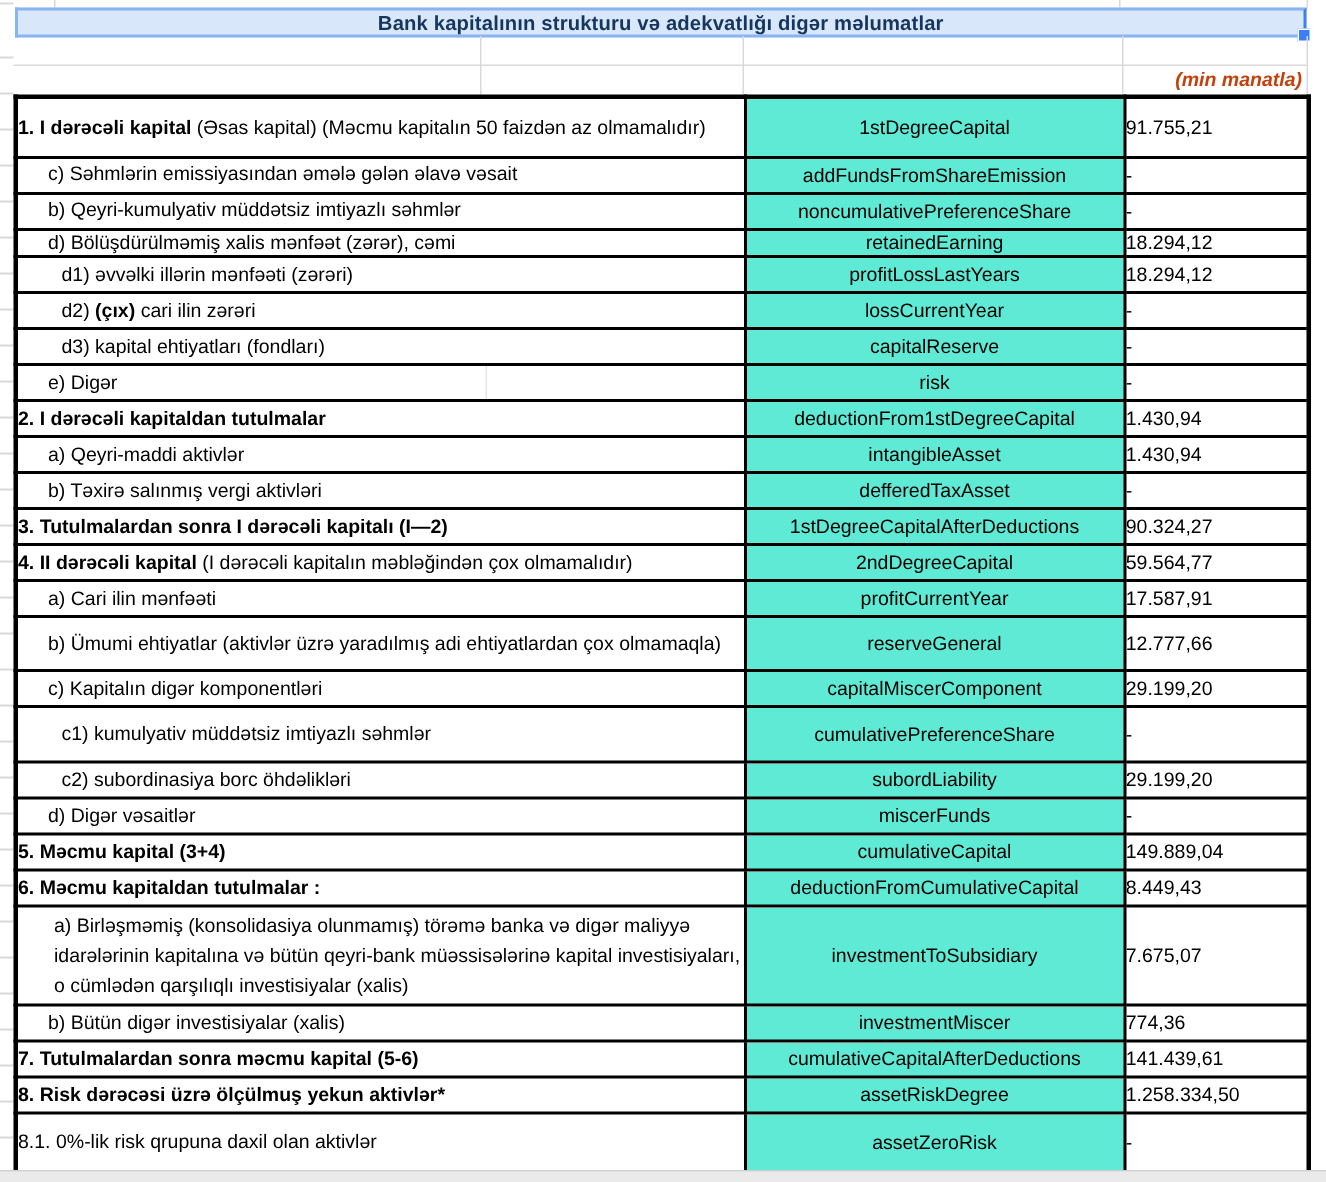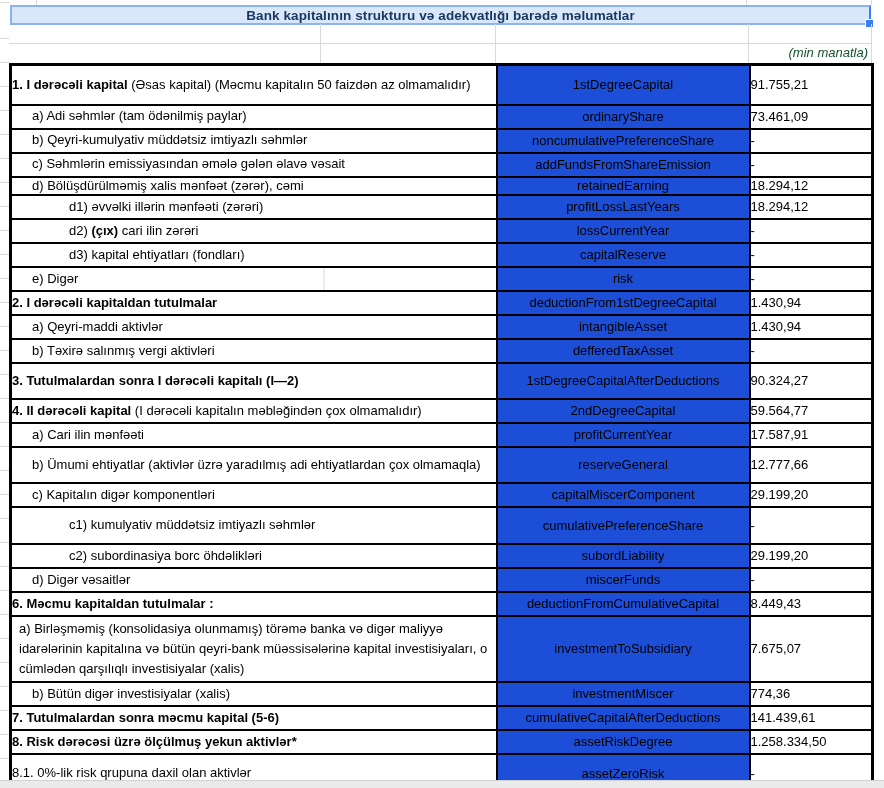--- a/index.html
+++ b/index.html
@@ -29,64 +29,64 @@
   }
   .fill-handle{
     position:absolute;right:-5px;bottom:-5px;width:7px;height:7px;
     background:#3c7ef3;border:1px solid #ffffff;
   }
   
   .vgrid-mid{position:absolute;top:24px;width:1px;height:39px;background:#d9d9d9;}
   .hgrid-mid{position:absolute;left:9px;top:43px;width:862px;height:1px;background:#d9d9d9;}
   .unit-note{
     position:absolute;top:45px;right:16px;
-    font-size:13px;font-style:italic;color:#14532d;
+    font-size:13px;font-style:italic;color:#c2410c;font-weight:bold;
   }
   
   table.cap{
     position:absolute;left:9px;top:63px;
     border-collapse:collapse;table-layout:fixed;
     width:862px;
     border:3px solid #000;
   }
   table.cap td{
     border:2px solid #000;
     font-size:13px;color:#000;
     vertical-align:middle;
     overflow:hidden;
     padding:0;
   }
   td.c1{padding-left:3px;padding-right:2px;line-height:1.25;}
   td.c1.ind1{padding-left:20px;}
-  td.c1.ind2{padding-left:57px;}
-  td.c1.longwrap{line-height:1.55;padding-left:7px;}
+  td.c1.ind2{padding-left:29px;}
+  td.c1.longwrap{line-height:1.55;padding-left:24px;}
   td.c1.split{
     background-image:linear-gradient(to right,
       transparent 311px,#d9d9d9 311px,#d9d9d9 312px,transparent 312px);
   }
-  td.c2{background:#1d4ed8;text-align:center;}
+  td.c2{background:#5eead4;text-align:center;}
   td.c3{padding-right:6px;font-size:13.5px;}
   td.c3.dash{padding-right:15px;}
   b{font-weight:bold;}
   
   .bottom-band{
     position:absolute;left:0;top:780px;width:884px;height:8px;
     background:#eaeaea;border-top:1px solid #d2d2d2;
   }
 </style>
 </head>
 <body>
 
 <div class="left-strip"></div>
 <div class="vgrid-top" style="left:36px"></div>
 <div class="vgrid-top" style="left:746px"></div>
 <div class="vgrid-top" style="left:871px"></div>
 
 <div class="title-bar">
-  <span>Bank kapitalının strukturu və adekvatlığı barədə məlumatlar</span>
+  <span>Bank kapitalının strukturu və adekvatlığı digər məlumatlar</span>
   <div class="fill-handle"></div>
 </div>
 
 <div class="vgrid-mid" style="left:320px"></div>
 <div class="vgrid-mid" style="left:495px"></div>
 <div class="vgrid-mid" style="left:748px"></div>
 <div class="vgrid-mid" style="left:871px"></div>
 <div class="hgrid-mid"></div>
 
 <div class="unit-note">(min manatla)</div>
@@ -97,32 +97,27 @@
       <col style="width:253px">
       <col style="width:123px">
   </colgroup>
   <tbody>
       <tr style="height: 40px;">
         <td class="c1 ind0"><b>1. I dərəcəli kapital</b><span> (Əsas kapital) (Məcmu kapitalın 50 faizdən  az olmamalıdır)</span></td>
         <td class="c2">1stDegreeCapital</td>
         <td class="c3">91.755,21</td>
       </tr>
       <tr style="height: 24px;">
-        <td class="c1 ind1"><span>a) Adi səhmlər (tam ödənilmiş paylar)</span></td>
-        <td class="c2">ordinaryShare</td>
-        <td class="c3">73.461,09</td>
+        <td class="c1 ind1"><span>c) Səhmlərin emissiyasından əmələ gələn  əlavə vəsait</span></td>
+        <td class="c2">addFundsFromShareEmission</td>
+        <td class="c3 dash">-</td>
       </tr>
       <tr style="height: 24px;">
         <td class="c1 ind1"><span>b) Qeyri-kumulyativ müddətsiz imtiyazlı səhmlər</span></td>
         <td class="c2">noncumulativePreferenceShare</td>
-        <td class="c3 dash">-</td>
-      </tr>
-      <tr style="height: 24px;">
-        <td class="c1 ind1"><span>c) Səhmlərin emissiyasından əmələ gələn  əlavə vəsait</span></td>
-        <td class="c2">addFundsFromShareEmission</td>
         <td class="c3 dash">-</td>
       </tr>
       <tr style="height: 16px;">
         <td class="c1 ind1"><span>d)   Bölüşdürülməmiş xalis mənfəət (zərər), cəmi</span></td>
         <td class="c2">retainedEarning</td>
         <td class="c3">18.294,12</td>
       </tr>
       <tr style="height: 24px;">
         <td class="c1 ind2"><span>d1) əvvəlki illərin mənfəəti (zərəri)</span></td>
         <td class="c2">profitLossLastYears</td>
@@ -151,21 +146,21 @@
       <tr style="height: 24px;">
         <td class="c1 ind1"><span>a) Qeyri-maddi aktivlər</span></td>
         <td class="c2">intangibleAsset</td>
         <td class="c3">1.430,94</td>
       </tr>
       <tr style="height: 24px;">
         <td class="c1 ind1"><span>b) Təxirə salınmış vergi aktivləri</span></td>
         <td class="c2">defferedTaxAsset</td>
         <td class="c3 dash">-</td>
       </tr>
-      <tr style="height: 36px;">
+      <tr style="height: 24px;">
         <td class="c1 ind0"><b>3. Tutulmalardan  sonra I dərəcəli kapitalı (I—2)</b></td>
         <td class="c2">1stDegreeCapitalAfterDeductions</td>
         <td class="c3">90.324,27</td>
       </tr>
       <tr style="height: 24px;">
         <td class="c1 ind0"><b>4. II dərəcəli  kapital</b><span> (I dərəcəli  kapitalın  məbləğindən çox olmamalıdır)</span></td>
         <td class="c2">2ndDegreeCapital</td>
         <td class="c3">59.564,77</td>
       </tr>
       <tr style="height: 24px;">
@@ -192,20 +187,25 @@
         <td class="c1 ind2"><span>c2) subordinasiya borc öhdəlikləri</span></td>
         <td class="c2">subordLiability</td>
         <td class="c3">29.199,20</td>
       </tr>
       <tr style="height: 24px; margin-left: 29px;">
         <td class="c1 ind1"><span>d) Digər vəsaitlər</span></td>
         <td class="c2">miscerFunds</td>
         <td class="c3 dash">-</td>
       </tr>
       <tr style="height: 24px;">
+        <td class="c1 ind0"><b>5. Məcmu kapital (3+4)</b></td>
+        <td class="c2">cumulativeCapital</td>
+        <td class="c3">149.889,04</td>
+      </tr>
+      <tr style="height: 24px;">
         <td class="c1 ind0"><b>6. Məcmu kapitaldan tutulmalar :</b></td>
         <td class="c2">deductionFromCumulativeCapital</td>
         <td class="c3">8.449,43</td>
       </tr>
       <tr style="height: 66px;">
         <td class="c1 ind1 longwrap"><span>a)   Birləşməmiş (konsolidasiya olunmamış) törəmə banka və digər maliyyə idarələrinin kapitalına və bütün qeyri-bank müəssisələrinə kapital investisiyaları, o cümlədən qarşılıqlı investisiyalar (xalis)</span></td>
         <td class="c2">investmentToSubsidiary</td>
         <td class="c3">7.675,07</td>
       </tr>
       <tr style="height: 24px;">

